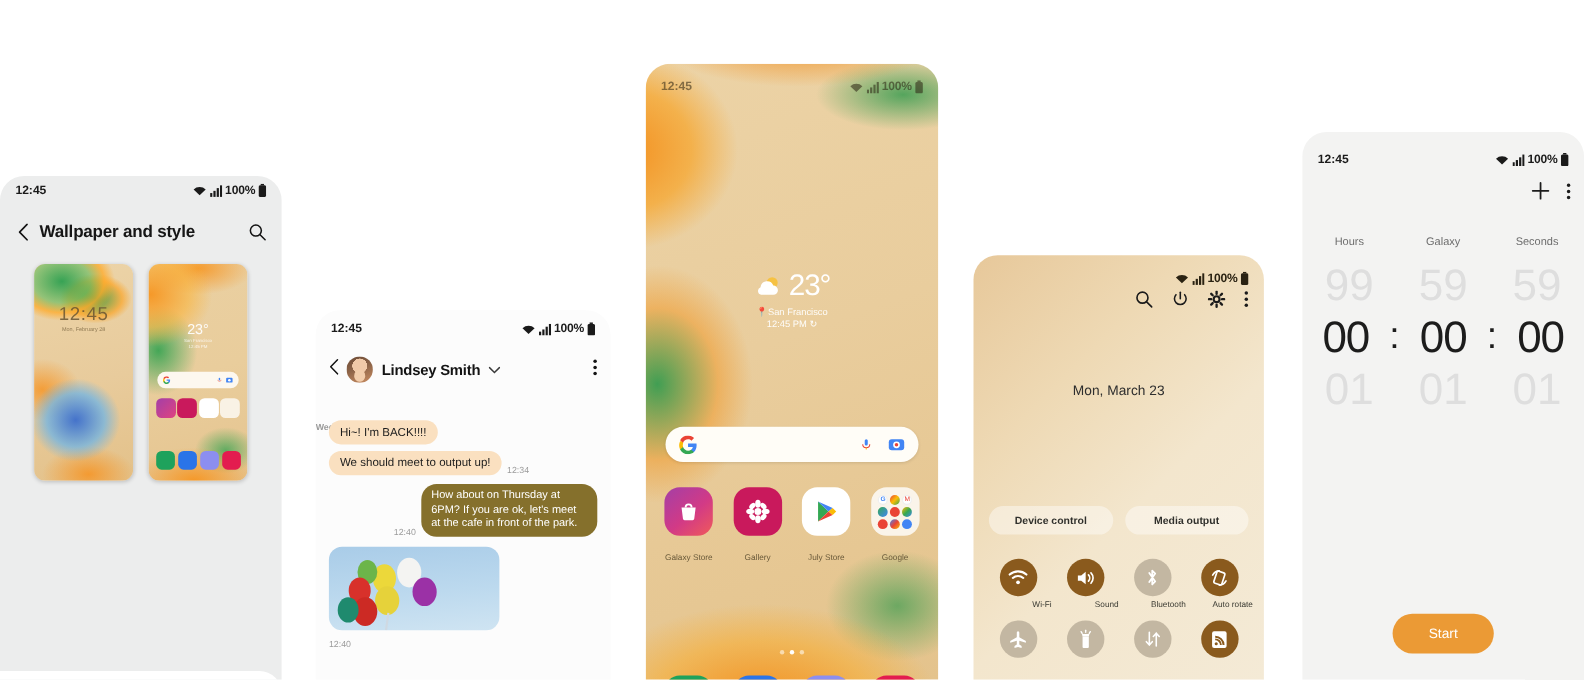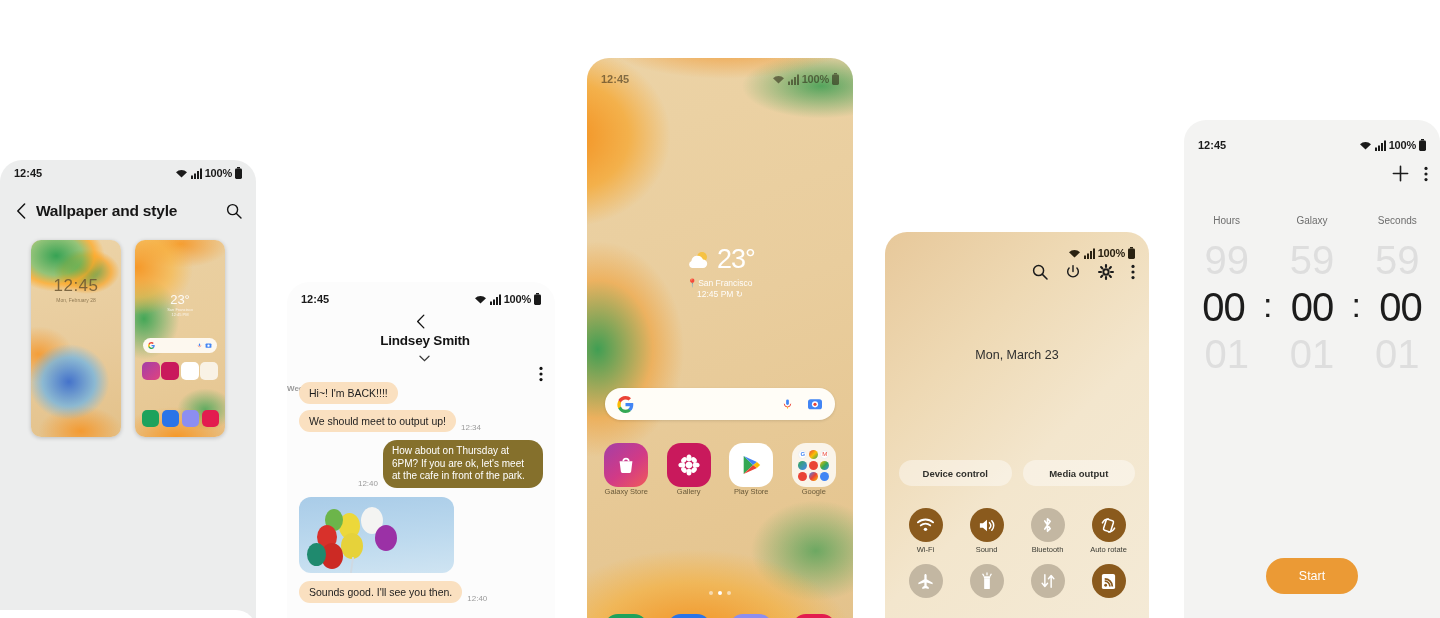--- a/index.html
+++ b/index.html
@@ -80,21 +80,21 @@
     background: #fff; border-radius: 0 22px 22px 0;
   }
   #p1-card1 { top: 450px; height: 132px; border-radius: 0 20px 20px 0; }
   .p1-row { padding: 11px 14px 9px; }
 
   
   #p2 {
     left: 287px; top: 282px; width: 268px; height: 336px;
     background: #fcfcfc; border-radius: 22px 22px 0 0;
   }
-  .p2-appbar { position:absolute; top:32px; left:0; right:0; height:44px; display:flex; align-items:center; padding:0 12px;flex-direction:column;}
+  .p2-appbar { position:absolute; top:32px; left:0; right:0; height:44px; display:flex; align-items:center; padding:0 12px;}
   .p2-avatar { width:24px; height:24px; border-radius:50%; margin-left:6px; overflow:hidden;
                background: radial-gradient(circle at 50% 36%, #f0c9a8 0 34%, rgba(0,0,0,0) 35%),
                            linear-gradient(160deg,#6b4a36 0%, #8d6448 45%, #c98d62 100%); position:relative;}
   .p2-avatar:after{content:"";position:absolute;left:7px;top:12px;width:10px;height:11px;border-radius:50% 50% 45% 45%;background:#f2cdab;}
   .p2-name { font-size:13.5px; font-weight:700; color:#141414; margin-left:8px; letter-spacing:-.2px;}
   .p2-chev { margin-left:7px; }
   .p2-more { margin-left:auto; }
   .p2-date { position:absolute; top:102px; left:0; right:0; text-align:left; font-size:8px; color:#9a9a9a;font-weight:bold;}
   .bubble-in { background:#fae0c0; color:#1d1d1d; border-radius:14px; padding:5px 10px; font-size:10.5px; display:inline-block;}
   .bubble-out{ background:#85702c; color:#fff; border-radius:14px; padding:5px 9px; font-size:10px; line-height:1.26; display:inline-block;}
@@ -121,21 +121,21 @@
   .p3-loc { font-size:8.5px; margin-top:3px; opacity:.95;}
   .p3-time { font-size:8.5px; margin-top:1px; opacity:.95;}
   .p3-searchbar {
     position:absolute; left:18px; right:18px; top:330px; height:32px; border-radius:18px;
     background:#fffdf7; display:flex; align-items:center; padding:0 12px; justify-content:space-between;
     box-shadow:0 1px 3px rgba(0,0,0,.12);
   }
   .p3-apps { position:absolute; left:8px; right:8px; top:385px; display:flex; justify-content:space-around; }
   .p3-app { width:56px; text-align:center; }
   .p3-icon { width:44px; height:44px; border-radius:14px; margin:0 auto; display:flex; align-items:center; justify-content:center;}
-  .p3-label { font-size:7.5px; color:#6a5a3a; margin-top:0; }
+  .p3-label { font-size:7.5px; color:#6a5a3a; margin-top:15px; }
   .p3-dots { position:absolute; left:0; right:0; top:533px; display:flex; gap:5px; justify-content:center;}
   .p3-dot { width:4px; height:4px; border-radius:50%; background:rgba(255,255,255,.55); }
   .p3-dot.on { background:#fff; }
   .p3-dock { position:absolute; left:8px; right:8px; top:556px; display:flex; justify-content:space-around;}
   .p3-dicon { width:44px; height:44px; border-radius:14px; display:flex; align-items:center; justify-content:center;}
 
   
   #p4 {
     left: 885px; top: 232px; width: 264px; height: 386px;
     border-radius: 22px 22px 0 0; overflow:hidden;
@@ -147,21 +147,21 @@
   .p4-time { font-size:36px; font-weight:300; color:#2a2a2a; letter-spacing:1px;}
   .p4-date { font-size:12.5px; color:#2e2e2e; margin-top:8px;}
   .p4-pills { position:absolute; top:228px; left:14px; right:14px; display:flex; gap:11px;}
   .p4-pill { flex:1; height:26px; border-radius:13px; background:rgba(255,255,255,.42);
              display:flex; align-items:center; justify-content:center; font-size:9.5px; color:#30302c; font-weight:600;}
   .p4-grid { position:absolute; top:276px; left:10px; right:10px; display:flex; flex-wrap:wrap; }
   .p4-tile { width:25%; text-align:center; margin-bottom:10px; }
   .p4-circ { width:34px; height:34px; border-radius:50%; margin:0 auto; display:flex; align-items:center; justify-content:center;}
   .on-t { background:#8a5a1d; }
   .off-t { background:#c3b7a2; }
-  .p4-tl { font-size:7.5px; color:#3b3b33; margin-top:4px; line-height:1.12;}
+  .p4-tl { font-size:7.5px; color:#3b3b33; margin-top:4px; line-height:1.12;text-align:right;}
 
   
   #p5 {
     left: 1184px; top: 120px; width: 256px; height: 498px;
     background: #f3f3f2; border-radius: 22px 22px 0 0;
   }
   .p5-tools { position:absolute; top:30px; right:12px; display:flex; gap:14px; align-items:center;}
   .p5-heads { position:absolute; top:95px; left:0; right:0; display:flex; }
   .p5-head { flex:1; text-align:center; font-size:10px; color:#6d6d6d; }
   .p5-picker { position:absolute; top:118px; left:0; right:0; }
@@ -337,21 +337,20 @@
           <div style="position:absolute;left:26px;top:12px;width:18px;height:22px;border-radius:50%;background:#6cb54a;"></div>
           <div style="position:absolute;left:76px;top:28px;width:22px;height:26px;border-radius:50%;background:#9b31a6;"></div>
           <div style="position:absolute;left:18px;top:28px;width:20px;height:24px;border-radius:50%;background:#d8312b;"></div>
           <div style="position:absolute;left:42px;top:36px;width:22px;height:26px;border-radius:50%;background:#e6d23a;"></div>
           <div style="position:absolute;left:22px;top:46px;width:22px;height:26px;border-radius:50%;background:#cc2a24;"></div>
           <div style="position:absolute;left:8px;top:46px;width:19px;height:23px;border-radius:50%;background:#1f8a6e;"></div>
           <div style="position:absolute;left:52px;top:60px;width:2px;height:16px;background:#cfd9e2;transform:rotate(8deg)"></div>
         </div>
       </div>
       <div style="display:flex; align-items:flex-end; gap:5px;">
-        <span class="bubble-in">Sounds good. I'll see you then.</span>
         <span class="msg-time">12:40</span>
       </div>
     </div>
   </div>
 
   <div class="phone" id="p3">
     <div class="statusbar" style="top:8px;opacity:.55">
       <span>12:45</span>
       <span class="sb-right">
         <svg class="ico" width="13" height="11" viewBox="0 0 13 11">
@@ -439,21 +438,21 @@
       </div>
       <div class="p3-app">
         <div class="p3-icon" style="background:#fff">
           <svg width="22" height="22" viewBox="0 0 24 24">
             <path d="M4 2.2v19.6l10.4-9.8z" fill="#34A853"></path>
             <path d="M4 2.2 18.5 8.6l-4.1 3.4z" fill="#4285F4"></path>
             <path d="M4 21.8 18.5 15.4l-4.1-3.4z" fill="#EA4335"></path>
             <path d="M18.5 8.6 22 12l-3.5 3.4L14.4 12z" fill="#FBBC05"></path>
           </svg>
         </div>
-        <div class="p3-label">Play Store</div>
+        <div class="p3-label">July Store</div>
       </div>
       <div class="p3-app">
         <div class="p3-icon" style="background:rgba(255,255,255,.8)">
           <div style="display:grid;grid-template-columns:repeat(3,9px);gap:2px;">
             <div style="width:9px;height:9px;border-radius:50%;background:#fff;border:1px solid #eee;font-size:6px;color:#4285F4;display:flex;align-items:center;justify-content:center;font-weight:bold">G</div>
             <div style="width:9px;height:9px;border-radius:50%;background:linear-gradient(135deg,#EA4335,#FBBC05,#34A853)"></div>
             <div style="width:9px;height:9px;border-radius:50%;background:#fff;border:1px solid #eee;font-size:6px;color:#EA4335;display:flex;align-items:center;justify-content:center">M</div>
             <div style="width:9px;height:9px;border-radius:50%;background:linear-gradient(135deg,#34A853,#4285F4)"></div>
             <div style="width:9px;height:9px;border-radius:50%;background:#EA4335"></div>
             <div style="width:9px;height:9px;border-radius:50%;background:linear-gradient(135deg,#FBBC05,#34A853,#4285F4)"></div>

